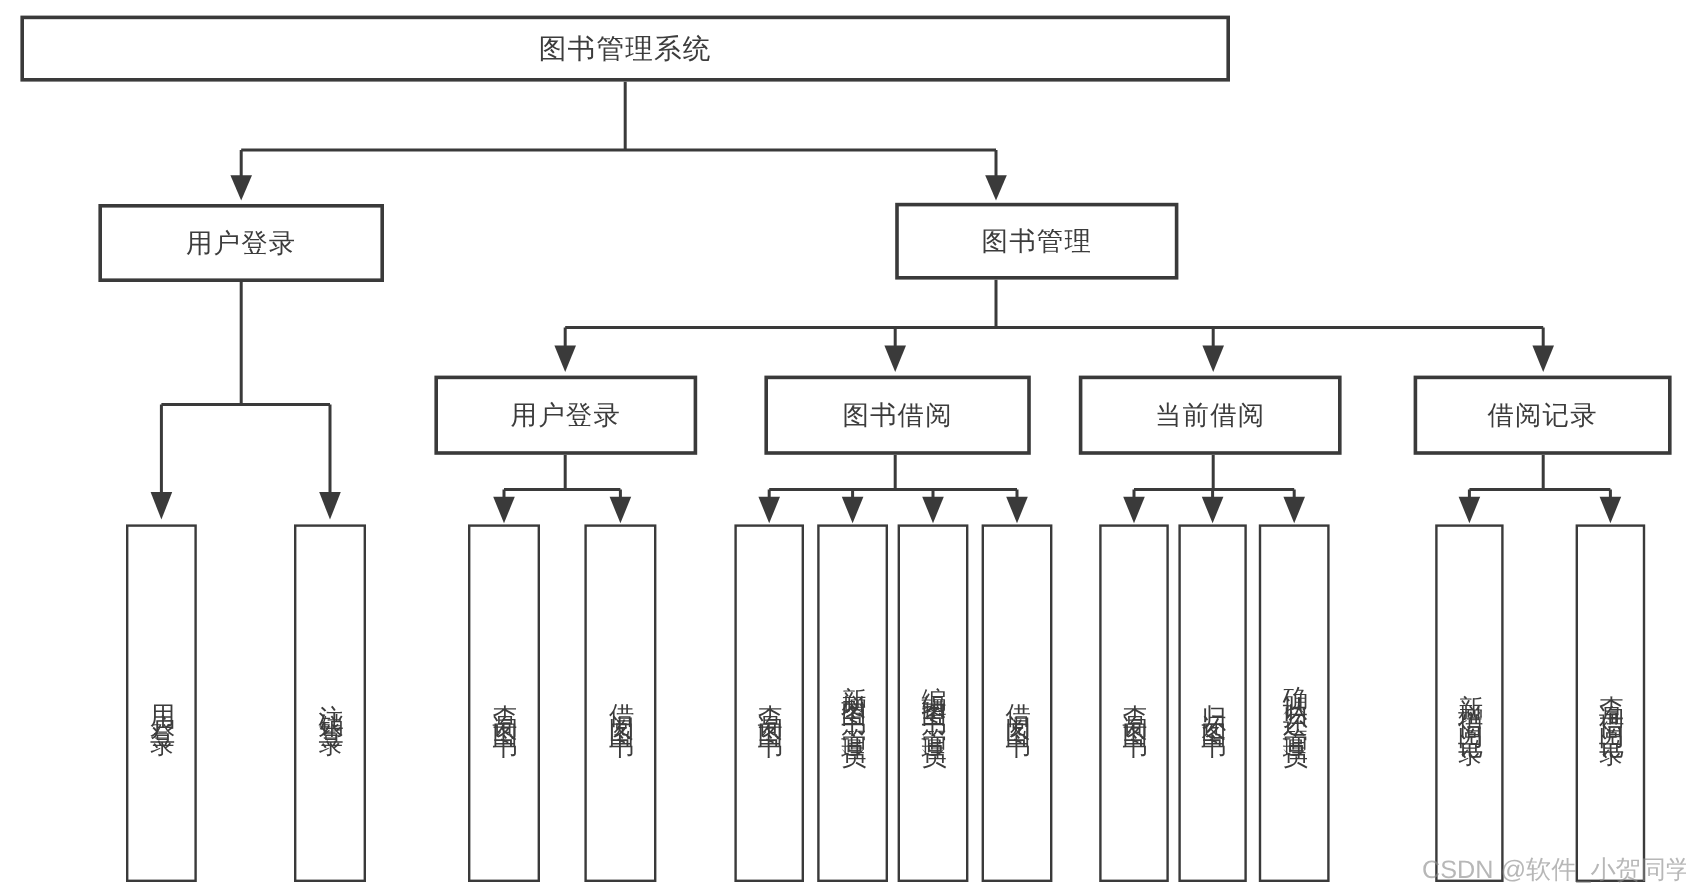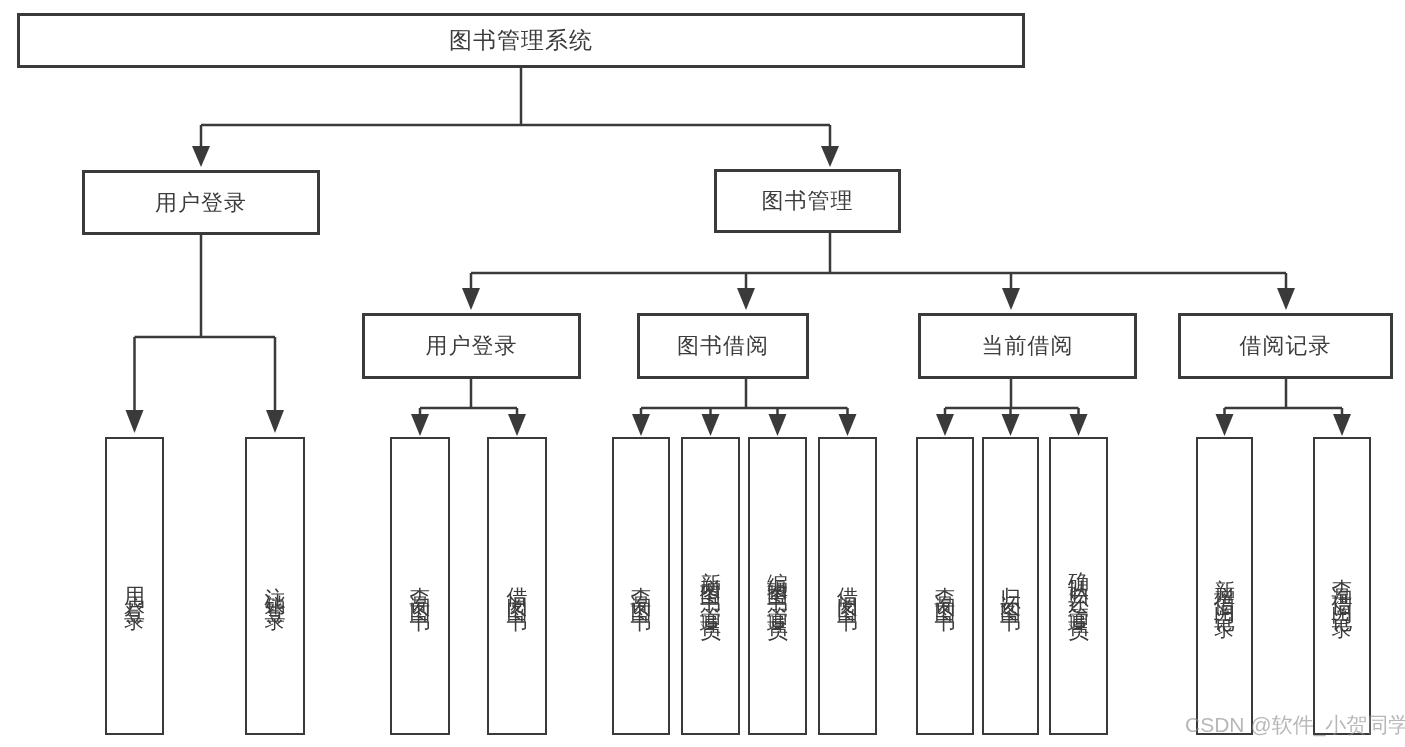--- a/index.html
+++ b/index.html
@@ -109,25 +109,25 @@
     <polygon points="1069.5,414 1087.5,414 1078.5,436"></polygon>
 
     <path d="M1286,379 V408 M1224.5,408 H1342 M1224.5,408 V416 M1342,408 V416"></path>
     <polygon points="1215.5,414 1233.5,414 1224.5,436"></polygon>
     <polygon points="1333,414 1351,414 1342,436"></polygon>
   </svg>
 
   <div class="hnode" style="left:17px; top:13px; width:1008px; height:55px; font-size:23px;">图书管理系统</div>
 
   <div class="hnode" style="left:82px; top:170px; width:238px; height:65px;">用户登录</div>
-  <div class="hnode" style="left:714px; top:169px; width:187px; height:64px;">图书管理</div>
+  <div class="hnode" style="left:746px; top:169px; width:236px; height:64px;">图书管理</div>
 
   <div class="hnode" style="left:362px; top:313px; width:219px; height:66px;">用户登录</div>
-  <div class="hnode" style="left:637px; top:313px; width:172px; height:66px;">图书借阅</div>
-  <div class="hnode" style="left:918px; top:313px; width:219px; height:66px;">当前借阅</div>
+  <div class="hnode" style="left:637px; top:313px; width:222px; height:66px;">图书借阅</div>
+  <div class="hnode" style="left:899px; top:313px; width:219px; height:66px;">当前借阅</div>
   <div class="hnode" style="left:1178px; top:313px; width:215px; height:66px;">借阅记录</div>
 
   <div class="vnode" style="left:105px; top:437px; width:59px; height:298px;">用户登录</div>
   <div class="vnode" style="left:245px; top:437px; width:60px; height:298px;">注销登录</div>
 
   <div class="vnode" style="left:390px; top:437px; width:60px; height:298px;">查询图书</div>
   <div class="vnode" style="left:487px; top:437px; width:60px; height:298px;">借阅图书</div>
 
   <div class="vnode" style="left:612px; top:437px; width:58px; height:298px;">查询图书</div>
   <div class="vnode" style="left:681px; top:437px; width:59px; height:298px; letter-spacing:7px;">新增图书（管理员）</div>

